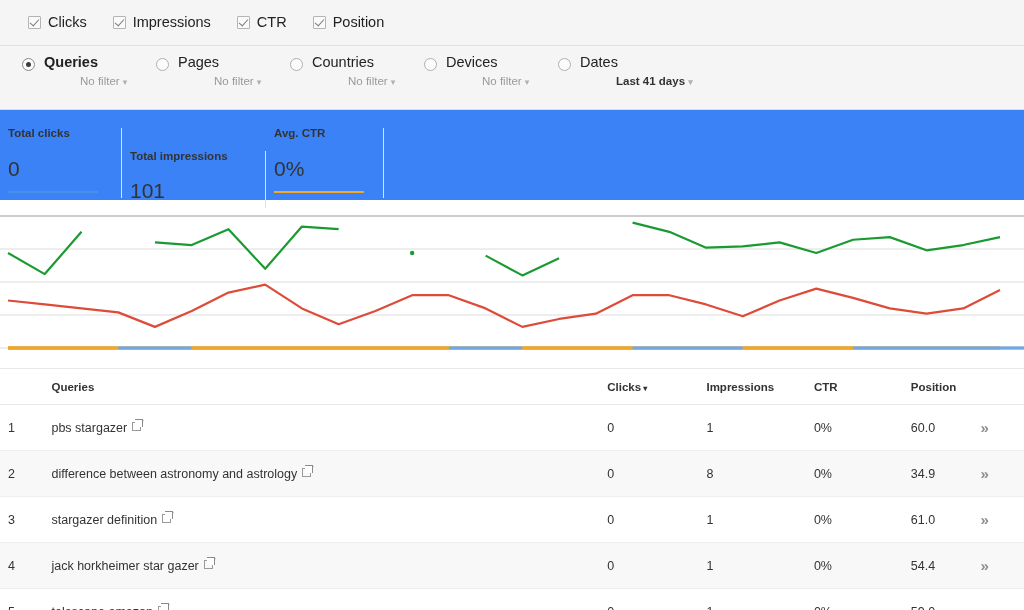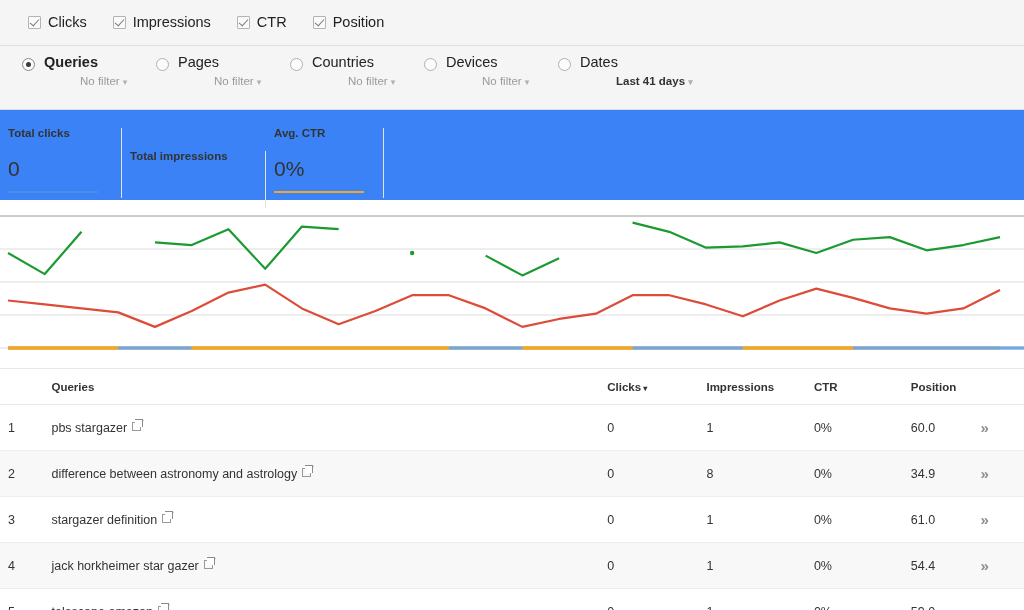--- a/index.html
+++ b/index.html
@@ -278,20 +278,21 @@
   </div>
 
 <div class="cards" id="cardRow">
     <div class="card ">
       <div class="card-title">Total clicks</div>
       <div class="card-value">0</div>
       <div class="card-underline" style="background:#4a90e2"></div>
     </div>
     <div class="card w2">
       <div class="card-title">Total impressions</div>
+      <div class="card-value">101</div>
       <div class="card-underline" style="background:#dd4b39"></div>
     </div>
     <div class="card w3">
       <div class="card-title">Avg. CTR</div>
       <div class="card-value">0%</div>
       <div class="card-underline" style="background:#f5a623"></div>
     </div>
     <div class="card-spacer"></div>
   </div>
 

